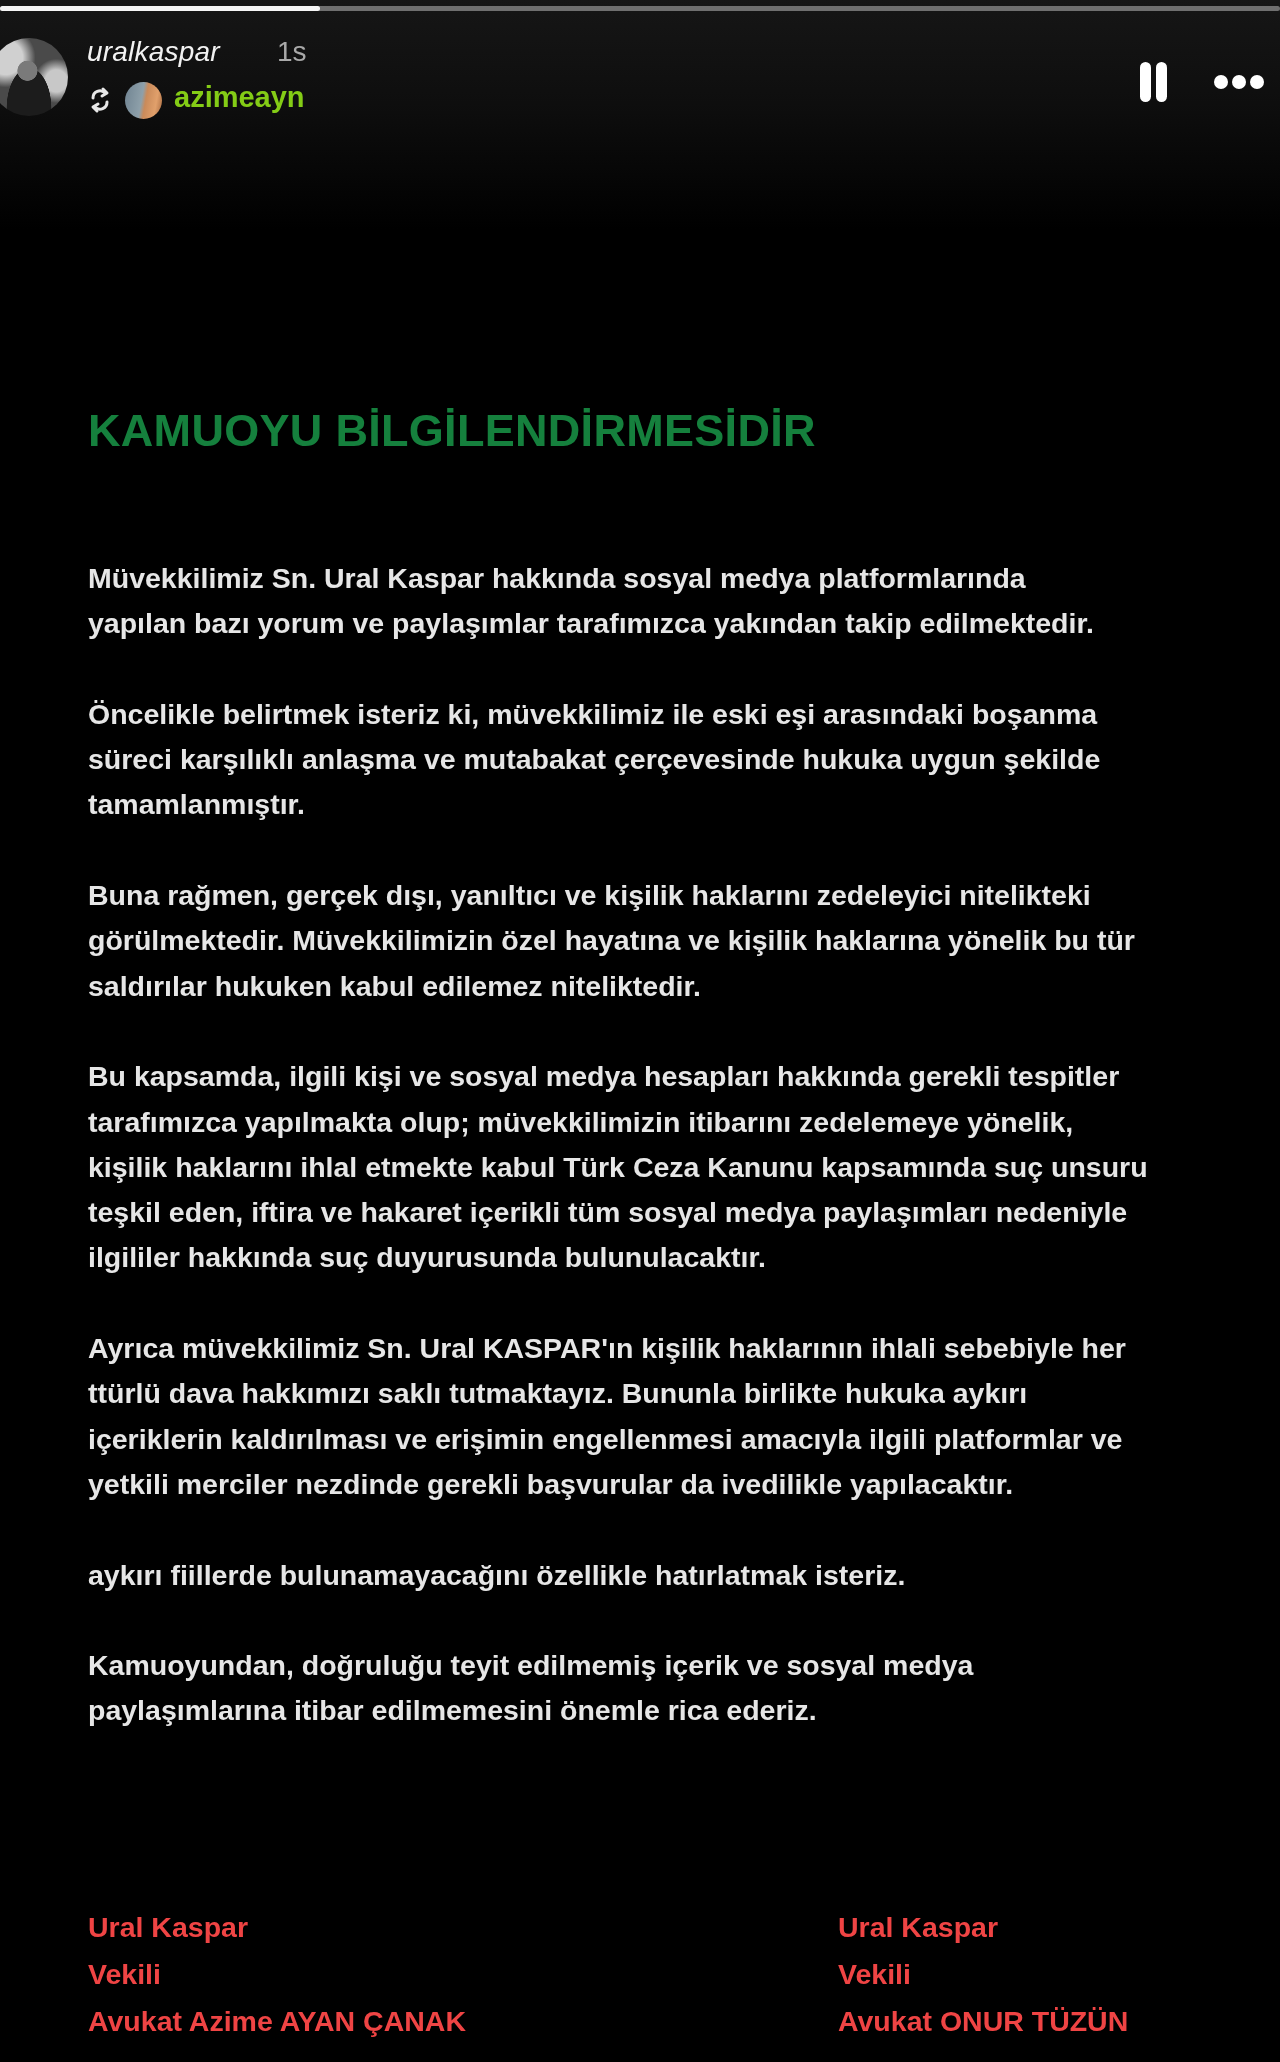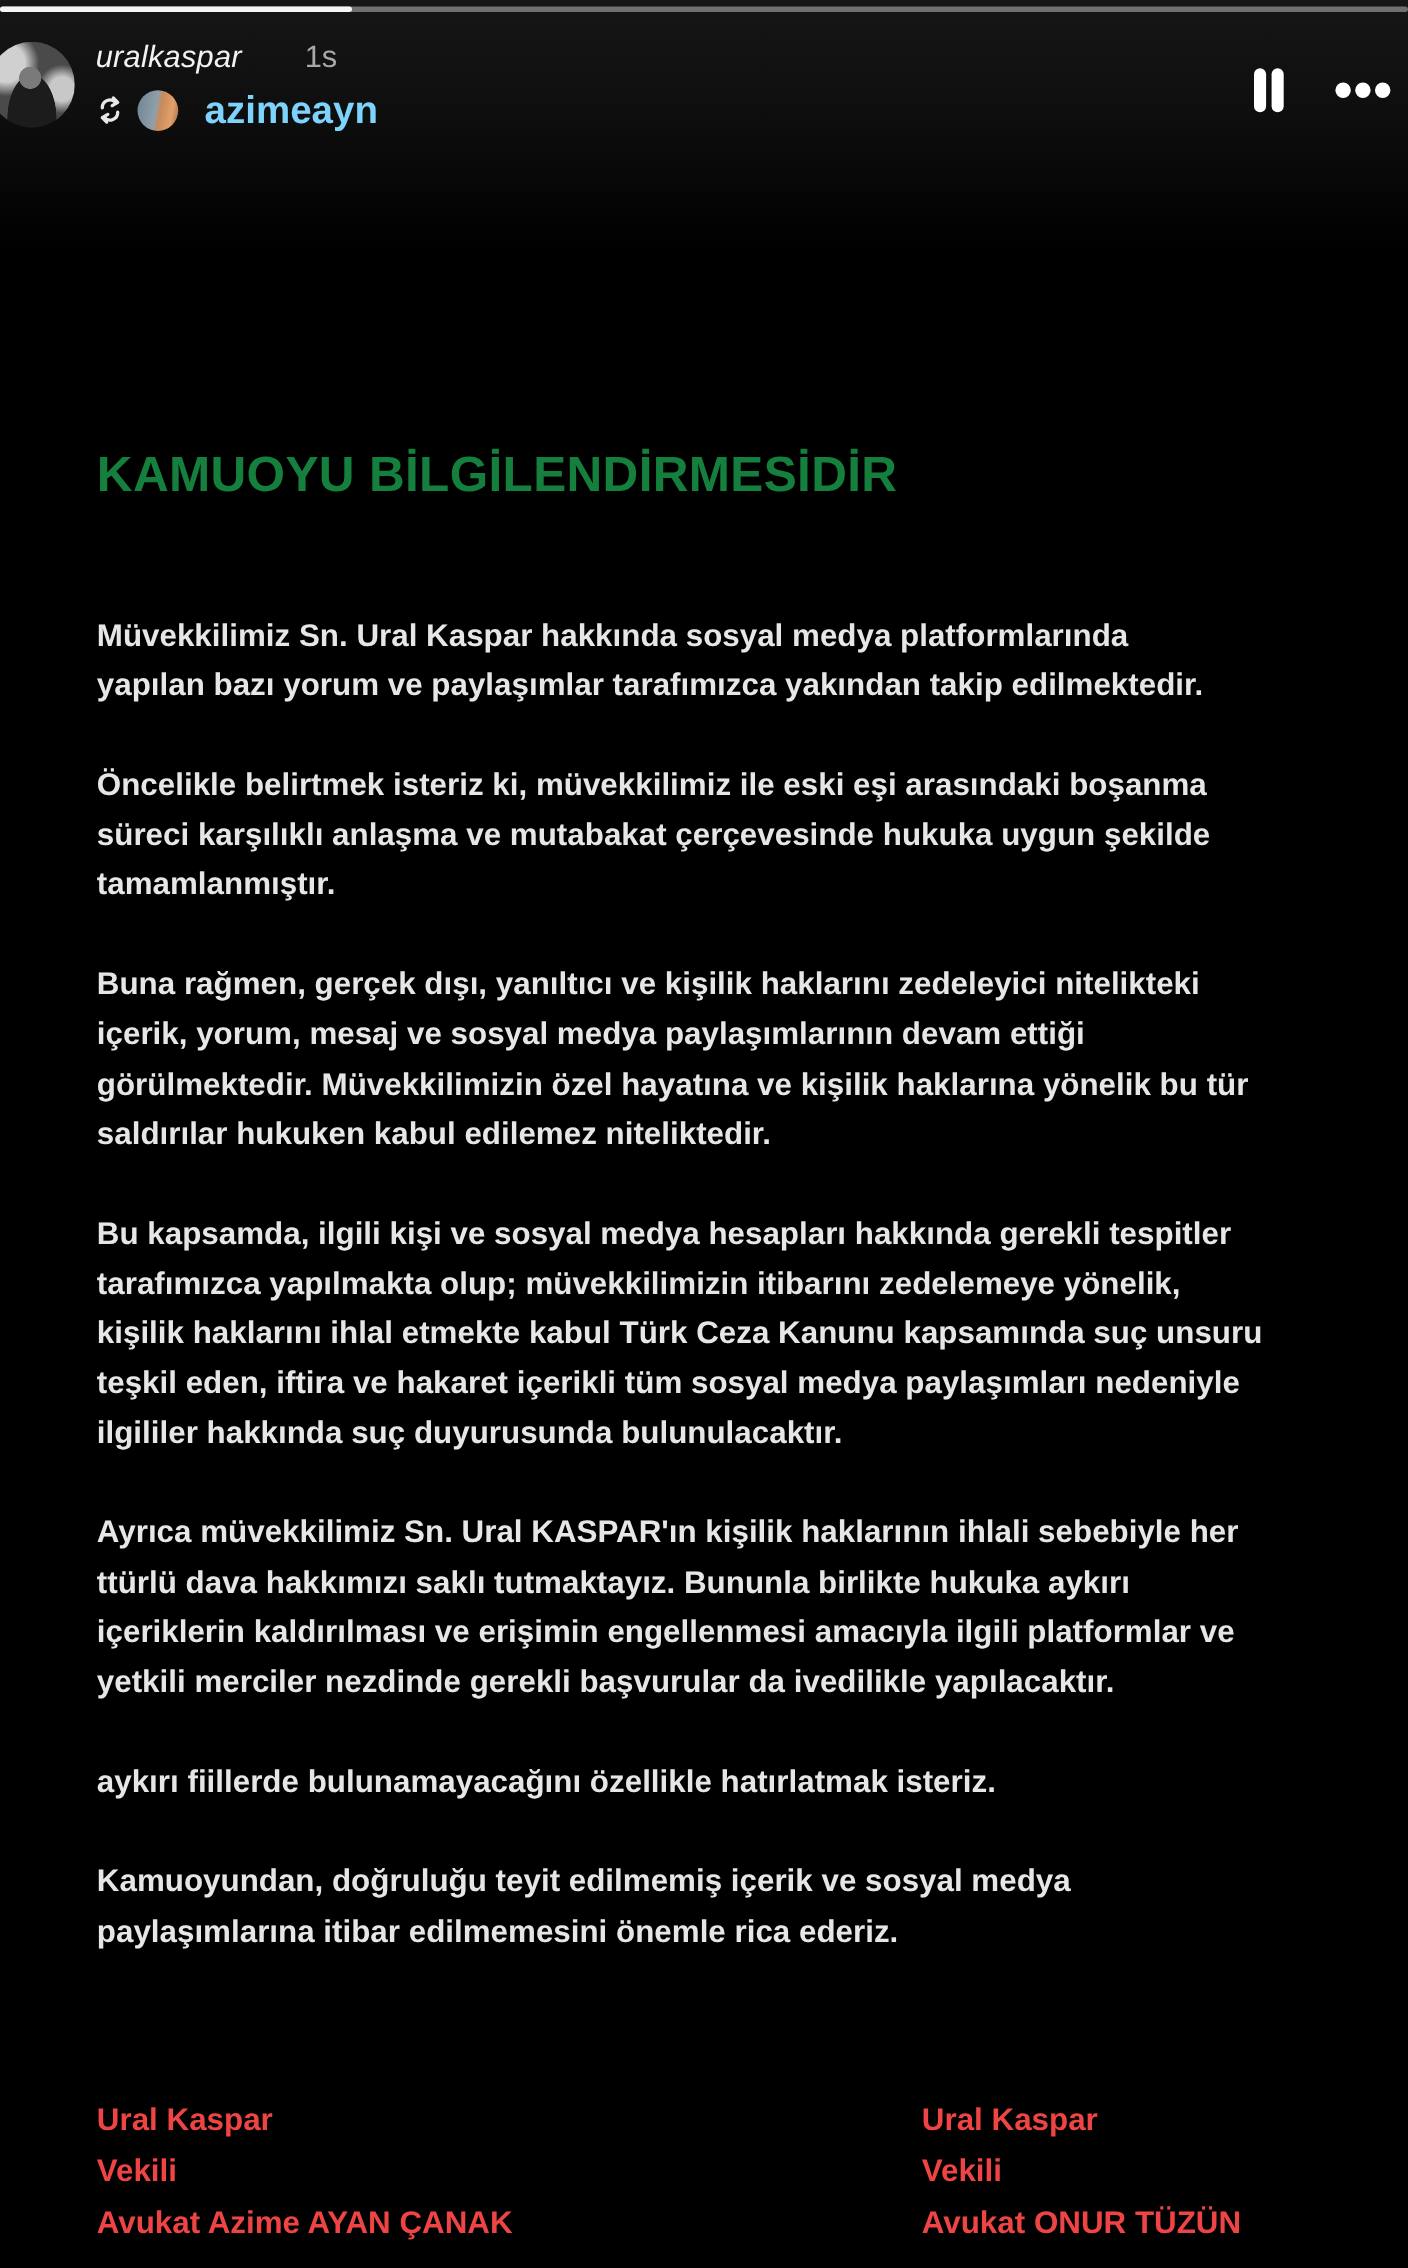--- a/index.html
+++ b/index.html
@@ -73,24 +73,24 @@
     .small-avatar {
       position: absolute;
       left: 125px; top: 82px;
       width: 37px; height: 37px;
       border-radius: 50%;
       background:
         linear-gradient(100deg, #6f8391 0%, #8ea0aa 45%, #c98a5a 55%, #e1a06b 80%, #a5683f 100%);
     }
     .reposter {
       position: absolute;
-      left: 186px; top: 81px;
-      font-size: 35px;
-      font-weight: bold;
-      color: #7dd3fc;
+      left: 174px; top: 81px;
+      font-size: 29px;
+      font-weight: bold;
+      color: #84cc16;
     }
     .pause-button {
       position: absolute;
       left: 1136px; top: 60px;
       width: 36px; height: 44px;
       cursor: pointer;
     }
     .pause-button span {
       position: absolute;
       top: 2px;
@@ -195,21 +195,20 @@
     <span class="line">Müvekkilimiz Sn. Ural Kaspar hakkında sosyal medya platformlarında</span>
     <span class="line">yapılan bazı yorum ve paylaşımlar tarafımızca yakından takip edilmektedir.</span>
   </p>
   <p class="para">
     <span class="line">Öncelikle belirtmek isteriz ki, müvekkilimiz ile eski eşi arasındaki boşanma</span>
     <span class="line">süreci karşılıklı anlaşma ve mutabakat çerçevesinde hukuka uygun şekilde</span>
     <span class="line">tamamlanmıştır.</span>
   </p>
   <p class="para">
     <span class="line">Buna rağmen, gerçek dışı, yanıltıcı ve kişilik haklarını zedeleyici nitelikteki</span>
-    <span class="line">içerik, yorum, mesaj ve sosyal medya paylaşımlarının devam ettiği</span>
     <span class="line">görülmektedir. Müvekkilimizin özel hayatına ve kişilik haklarına yönelik bu tür</span>
     <span class="line">saldırılar hukuken kabul edilemez niteliktedir.</span>
   </p>
   <p class="para">
     <span class="line">Bu kapsamda, ilgili kişi ve sosyal medya hesapları hakkında gerekli tespitler</span>
     <span class="line">tarafımızca yapılmakta olup; müvekkilimizin itibarını zedelemeye yönelik,</span>
     <span class="line">kişilik haklarını ihlal etmekte kabul Türk Ceza Kanunu kapsamında suç unsuru</span>
     <span class="line">teşkil eden, iftira ve hakaret içerikli tüm sosyal medya paylaşımları nedeniyle</span>
     <span class="line">ilgililer hakkında suç duyurusunda bulunulacaktır.</span>
   </p>

